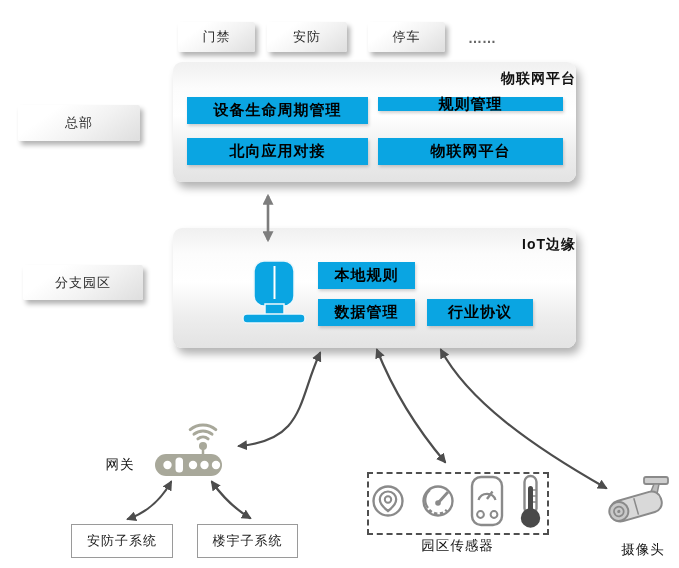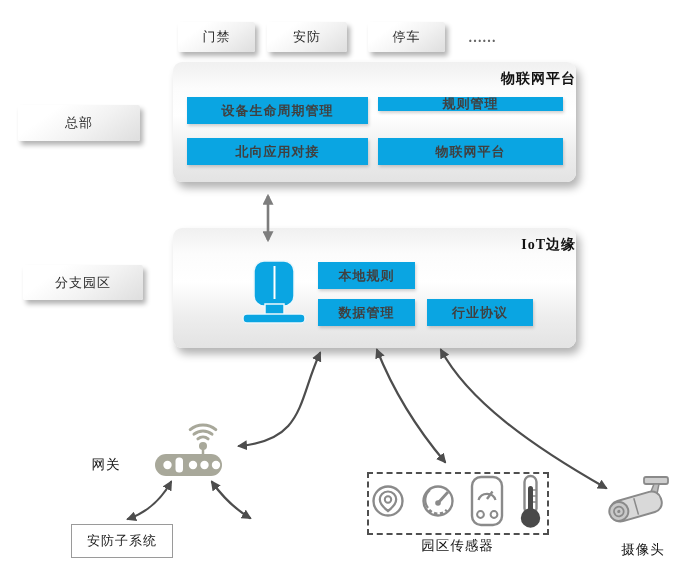--- a/index.html
+++ b/index.html
@@ -1,39 +1,39 @@
 <!DOCTYPE html>
 <html><head>
 <meta charset="utf-8">
 <style>
   html,body{margin:0;padding:0;background:#fff;}
   .canvas{
     position:relative;width:679px;height:568px;background:#ffffff;overflow:hidden;
-    font-family:Liberation Serif, serif;color:#1a1a1a;
+    font-family:Liberation Sans, sans-serif;color:#1a1a1a;
   }
   
   .sbox{
     position:absolute;display:flex;align-items:center;justify-content:center;
     background:linear-gradient(145deg,#ffffff 25%,#f2f2f2 60%,#dedede 100%);
     box-shadow:3px 4px 5px rgba(0,0,0,0.30);
     border-radius:2px;font-size:13px;color:#2b2b2b;letter-spacing:1px;
   }
   
   .panel{
     position:absolute;border-radius:9px;
     background:linear-gradient(180deg,#f0f0f0 0%,#fcfcfc 22%,#ffffff 45%,#ededed 75%,#e3e3e3 100%);
     box-shadow:4px 6px 8px rgba(0,0,0,0.30);
   }
   .panel-title{
     position:absolute;top:8px;left:0;width:100%;text-align:right;
     font-size:14px;font-weight:bold;color:#111;letter-spacing:1px;
   }
   .bluebtn{
     position:absolute;display:flex;align-items:center;justify-content:center;
-    background:#0aa5e2;color:#404040;font-size:13px;font-weight:bold;letter-spacing:1px;
+    background:#0aa5e2;color:#000000;font-size:15px;font-weight:bold;letter-spacing:1px;
     box-shadow:1px 2px 3px rgba(0,0,0,0.18);
   }
   .dots{
     position:absolute;left:468px;top:30px;width:46px;height:20px;
     font-size:14px;font-weight:bold;color:#666;text-align:left;
   }
   .plainbox{
     position:absolute;display:flex;align-items:center;justify-content:center;
     background:#ffffff;border:1.5px solid #9a9a9a;font-size:13px;color:#222;letter-spacing:1px;
   }
@@ -69,23 +69,24 @@
     <div class="bluebtn" style="left:205px;top:76px;width:185px;height:27px">物联网平台</div>
   </div>
 
   <div class="panel" style="left:173px;top:228px;width:403px;height:120px">
     <div class="panel-title">IoT边缘</div>
     <div class="bluebtn" style="left:145px;top:34px;width:97px;height:27px">本地规则</div>
     <div class="bluebtn" style="left:145px;top:71px;width:97px;height:27px">数据管理</div>
     <div class="bluebtn" style="left:254px;top:71px;width:106px;height:27px">行业协议</div>
   </div>
 
-  <div class="label" style="left:84px;top:456px;width:44px">网关</div>
+  <div class="label" style="left:98px;top:456px;width:44px">网关</div>
 
   <div class="plainbox" style="left:71px;top:524px;width:100px;height:32px">安防子系统</div>
+  <div class="plainbox" style="left:197px;top:524px;width:99px;height:32px">楼宇子系统</div>
 
   <div class="dashedbox"></div>
   <div class="label" style="left:367px;top:537px;width:181px">园区传感器</div>
 
   <div class="label" style="left:607px;top:541px;width:72px">摄像头</div>
 
   <svg class="overlay" viewBox="0 0 679 568">
     <defs>
       <marker id="mdark" viewBox="0 0 10 10" refX="8" refY="5" markerWidth="10" markerHeight="10" markerUnits="userSpaceOnUse" orient="auto-start-reverse">
         <path d="M0,0 L10,5 L0,10 z" fill="#4d4d4d"></path>

